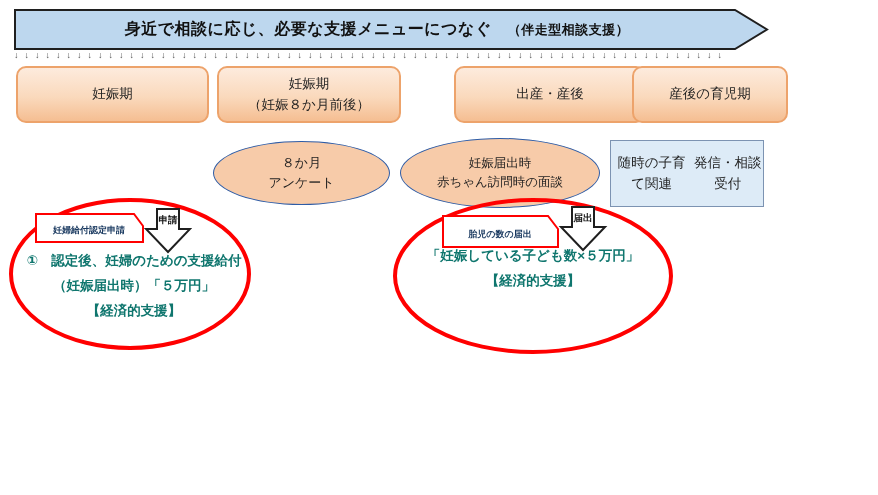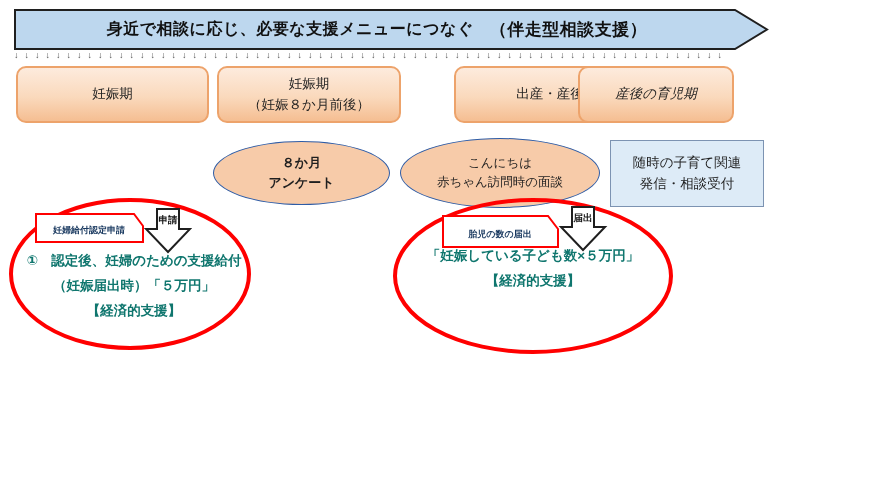--- a/index.html
+++ b/index.html
@@ -8,56 +8,56 @@
     font-family:"Liberation Sans","DejaVu Sans",sans-serif;color:#1f1f1f;
   }
   .abs{position:absolute;}
 
   
   #banner-text{
     left:14px;top:9px;width:726px;height:41px;
     display:flex;align-items:center;justify-content:center;
     font-weight:bold;font-size:16px;color:#111;letter-spacing:0.5px;
   }
-  #banner-text .sub{font-size:17px;margin-left:16px;}
+  #banner-text .sub{font-size:13px;margin-left:16px;}
 
   
   #divider{
     left:14px;top:48px;width:762px;height:15px;line-height:15px;
     font-size:9px;letter-spacing:6px;color:#4a4a4a;
     white-space:nowrap;overflow:hidden;user-select:none;
   }
 
   
   .stage{
     top:66px;height:53px;border:2px solid #EDA36B;border-radius:10px;
     background:linear-gradient(180deg,#FDEBDD 0%,#FAD9BC 55%,#F5BE92 100%);
     display:flex;flex-direction:column;justify-content:center;align-items:center;
     font-size:13.5px;line-height:1.5;text-align:center;
   }
   #stage-1{left:16px;width:189px;}
   #stage-2{left:217px;width:180px;}
   #stage-3{left:406px;width:188px;margin-left:48px;}
-  #stage-4{left:578px;width:152px;font-style:italic;}
+  #stage-4{left:632px;width:152px;}
 
   
   .oval{
     background:#F7CBA9;border:1.6px solid #2E5CA6;border-radius:50%;
     display:flex;flex-direction:column;justify-content:center;align-items:center;
     font-size:13px;line-height:1.55;text-align:center;
   }
   #oval-1{left:25px;top:139px;width:163px;height:64px;}
-  #oval-2{left:213px;top:141px;width:175px;height:62px;font-weight:bold;}
+  #oval-2{left:213px;top:141px;width:175px;height:62px;}
   #oval-3{left:400px;top:138px;width:198px;height:68px;font-size:12.5px;}
 
   
   #info-box{
     left:610px;top:140px;width:152px;height:65px;
     background:#DDEBF7;border:1.6px solid #7C93B2;
-    display:flex;flex-direction:column;justify-content:center;align-items:center;
+    display:flex;flex-direction:row;justify-content:center;align-items:center;
     font-size:13.5px;line-height:1.5;text-align:center;
   }
 
   
   .benefit-text{
     text-align:center;font-weight:bold;color:#0f766e;font-size:13.5px;line-height:25px;
   }
   #benefit-1-text{left:12px;top:248px;width:244px;}
   #benefit-2-text{left:398px;top:243px;width:270px;}
 
@@ -91,21 +91,21 @@
   </div>
   <div id="stage-4" class="abs stage">
     <span>産後の育児期</span>
   </div>
 
   <div id="oval-2" class="abs oval">
     <span>８か月</span>
     <span>アンケート</span>
   </div>
   <div id="oval-3" class="abs oval">
-    <span>こんにちは</span>
+    <span>妊娠届出時</span>
     <span>赤ちゃん訪問時の面談</span>
   </div>
 
   <div id="info-box" class="abs">
     <span>随時の子育て関連</span>
     <span>発信・相談受付</span>
   </div>
 
   <svg class="abs" style="left:6px;top:195px;" width="248" height="158" viewBox="0 0 248 158">
     <ellipse cx="124" cy="79" rx="119" ry="74" fill="none" stroke-width="4" stroke="#FF0000"></ellipse>

